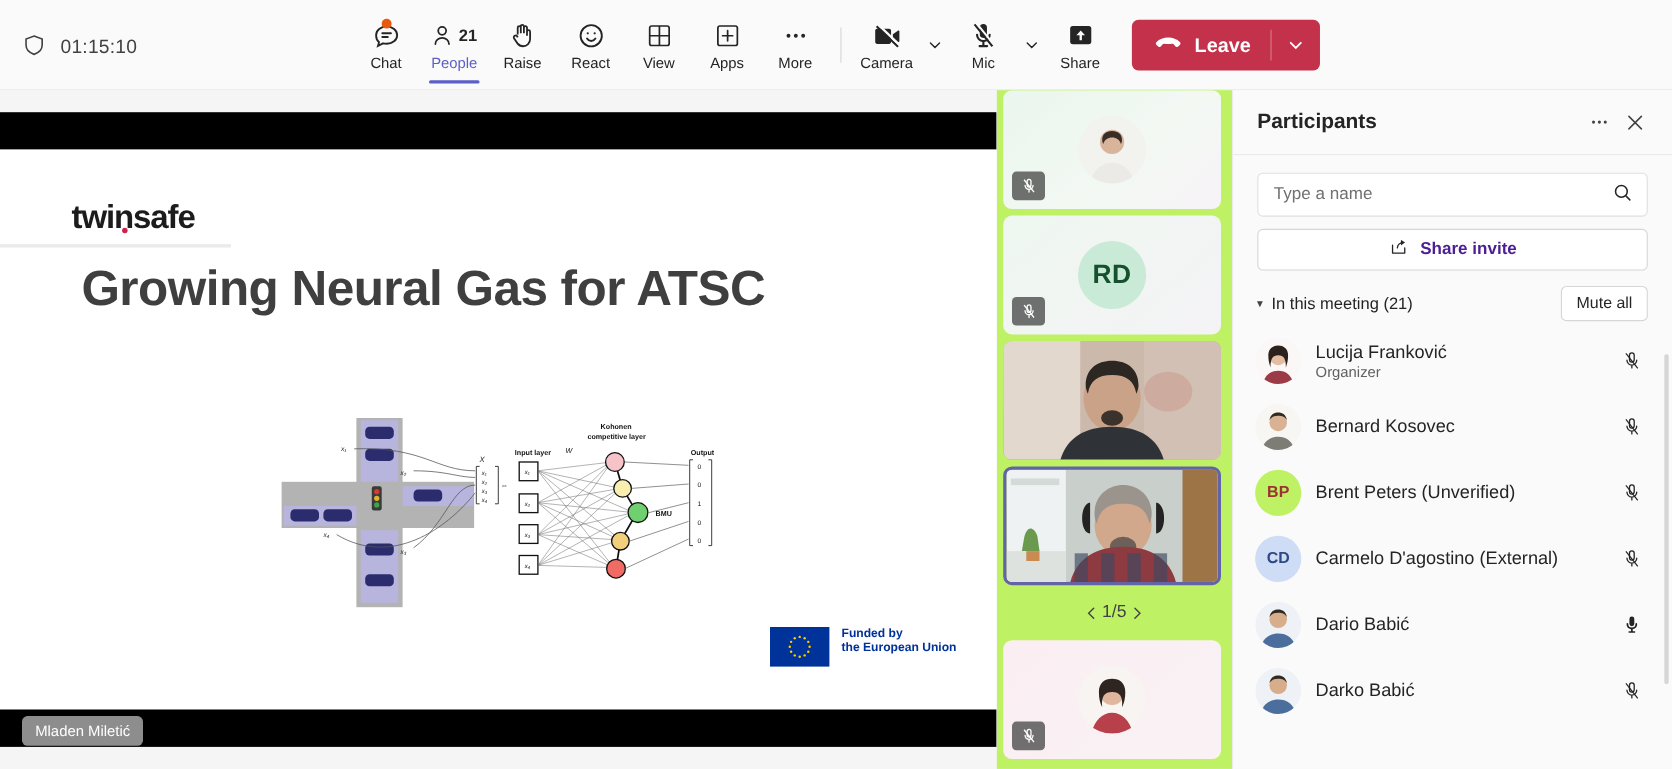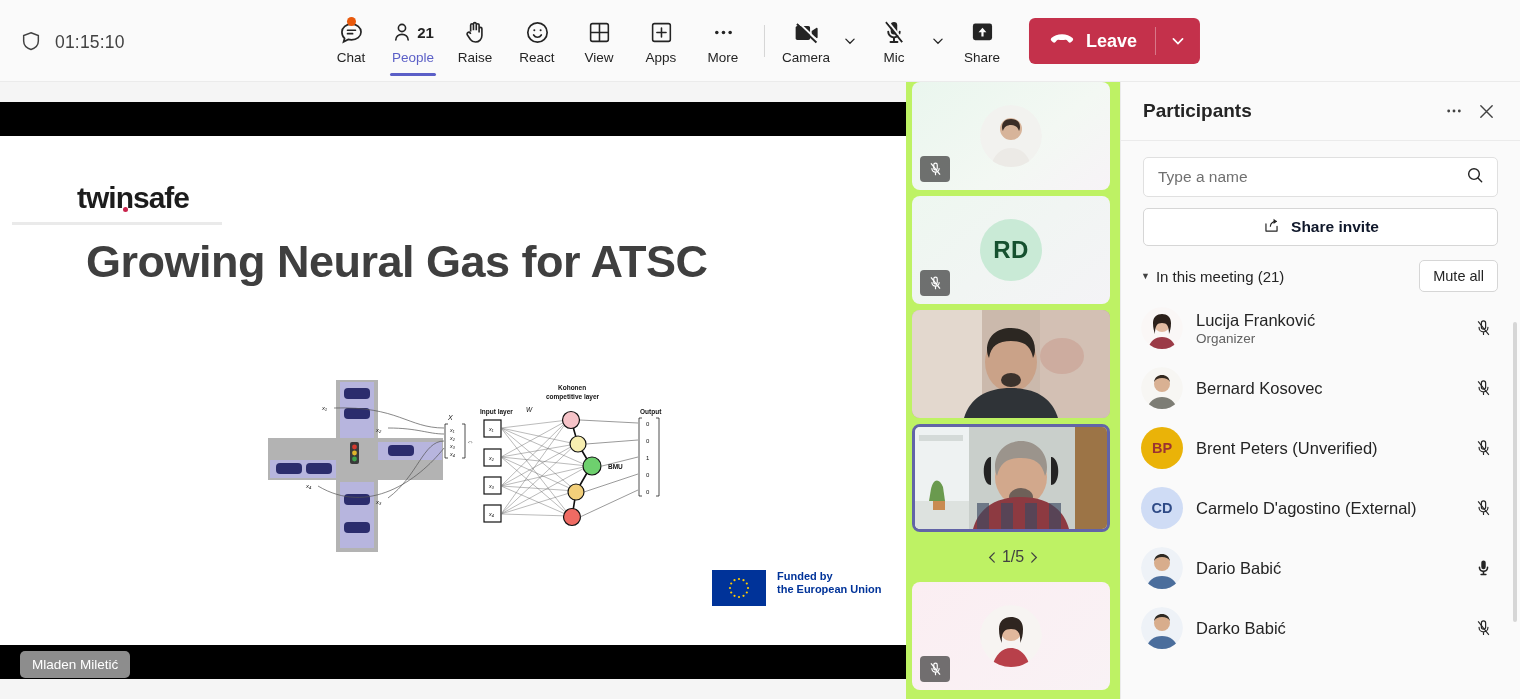--- a/index.html
+++ b/index.html
@@ -85,21 +85,21 @@
     position: absolute; left: 0; top: 20px; width: 906px; height: 577px;
     background: #fff;
   }
   .letterbox-top, .letterbox-bottom {
     position: absolute; left: 0; width: 906px; height: 34px; background: #000;
   }
   .letterbox-top { top: 0; }
   .letterbox-bottom { bottom: 0; }
 
   .slide {
-    position: absolute; left: 12px; top: 34px; width: 906px; height: 509px;
+    position: absolute; left: 0; top: 34px; width: 906px; height: 509px;
     background: #fff; overflow: hidden;
   }
   .slide-logo {
     position: absolute; left: 65px; top: 45px;
     font-size: 30px; font-weight: bold; color: #1c1c1c;
     letter-spacing: -1px;
   }
   .logo-dot {
     display: inline-block; width: 5px; height: 5px; border-radius: 50%;
     background: #c9224b; position: absolute; left: 46px; top: 26px;
@@ -199,21 +199,21 @@
   .search-input {
     flex: 1; border: 0; outline: 0; background: transparent;
     font-size: 15.5px; font-family: "Liberation Sans", sans-serif;
     color: #242424;
   }
   .search-input::placeholder { color: #707070; }
   .share-invite {
     margin-top: 11px; height: 38px; background: #fff;
     border: 1px solid #d6d6d6; border-radius: 5px; cursor: pointer;
     display: flex; align-items: center; justify-content: center; gap: 10px;
-    font-size: 15.5px; font-weight: 600; color: #0f172a;
+    font-size: 15.5px; font-weight: 600; color: #4c1d95;
   }
 
   .section-row {
     display: flex; align-items: center; padding: 14px 22px 6px 20px;
     flex-shrink: 0;
   }
   .section-caret { margin-right: 6px; color: #424242; font-size: 9px; }
   .section-label { font-size: 15px; color: #242424; flex: 1; }
   .mute-all {
     background: #fff; border: 1px solid #d6d6d6; border-radius: 5px;
@@ -742,21 +742,21 @@
           <div class="pmic">
             <svg width="19" height="20" viewBox="0 0 24 24" fill="none" stroke="#242424" stroke-width="1.5">
               <rect x="9.3" y="3" width="5.4" height="10.5" rx="2.7"></rect>
               <path d="M6.4 11.3a5.6 5.6 0 0 0 11.2 0M12 17v3.2" stroke-linecap="round"></path>
               <path d="M5.2 3.6l13.6 17" stroke-width="1.4"></path>
             </svg>
           </div>
         </div>
 
         <div class="prow">
-          <div class="pavatar" style="background:#eab308;color:#9b3331">BP</div>
+          <div class="pavatar" style="background:#bef264;color:#9b3331">BP</div>
           <div class="pname-wrap">
             <div class="pname">
               <span>Brent Peters</span>
               <span class="suffix">(Unverified)</span>
             </div>
           </div>
           <div class="pmic">
             <svg width="19" height="20" viewBox="0 0 24 24" fill="none" stroke="#242424" stroke-width="1.5">
               <rect x="9.3" y="3" width="5.4" height="10.5" rx="2.7"></rect>
               <path d="M6.4 11.3a5.6 5.6 0 0 0 11.2 0M12 17v3.2" stroke-linecap="round"></path>

